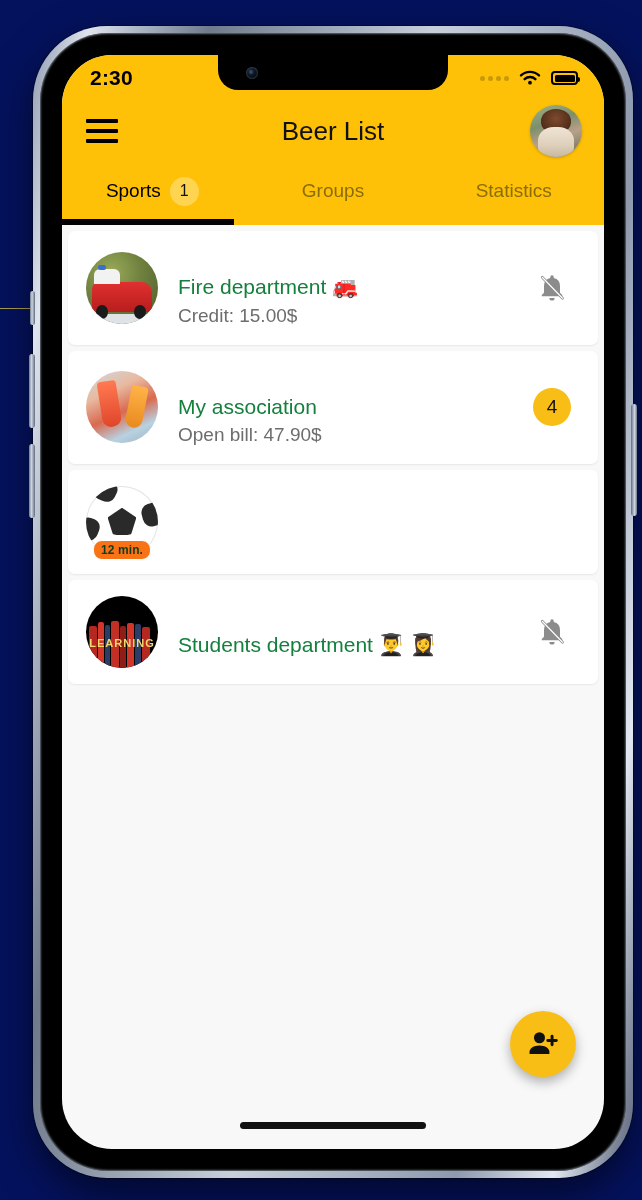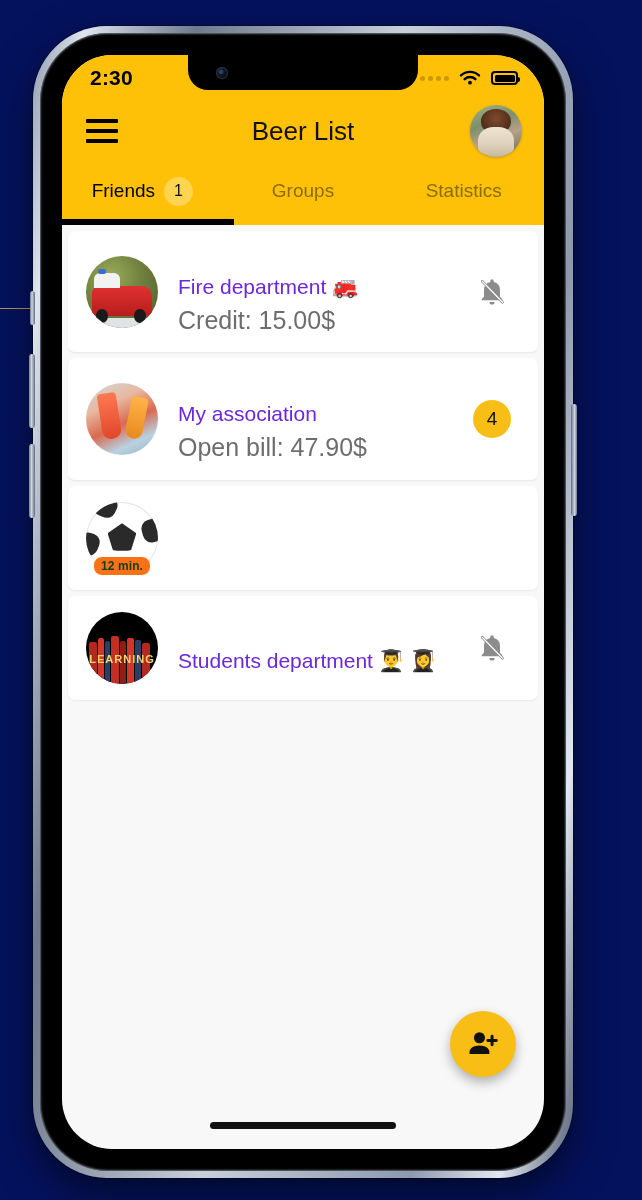--- a/index.html
+++ b/index.html
@@ -13,21 +13,21 @@
   .scene { position:relative; width:642px; height:1200px; background:#04125e; }
 
   
   .guide-left {
     position:absolute; left:0; top:308px; width:58px; height:1px;
     background:#c9b64f; opacity:.85;
   }
 
   
   .phone {
-    position:absolute; left:33px; top:26px; width:540px; height:1152px;
+    position:absolute; left:33px; top:26px; width:600px; height:1152px;
     border-radius:74px;
     background:linear-gradient(100deg,#8e99ae 0%,#dfe5ee 7%,#aeb7c6 13%,#6f7a8c 22%,#c7cfdb 50%,#8e99ae 78%,#e2e8f1 90%,#7d8799 97%,#5d6679 100%);
     box-shadow:0 0 0 1px rgba(0,0,0,.35), 0 16px 40px rgba(0,0,0,.55);
   }
   .phone-inner {
     position:absolute; left:7px; top:7px; right:7px; bottom:7px;
     border-radius:68px; background:#000;
     box-shadow:inset 0 0 2px 1px rgba(190,200,215,.55);
   }
   .screen {
@@ -123,22 +123,22 @@
     background:#fff; margin:0 6px 6px; border-radius:7px;
     display:flex; align-items:center; padding:16px 22px 16px 18px;
     min-height:96px; box-shadow:0 1px 2px rgba(0,0,0,.07);
   }
   .card-avatar {
     width:72px; height:72px; border-radius:50%; position:relative; flex:0 0 72px;
     overflow:visible; margin-right:20px;
   }
   .card-avatar .ring { position:absolute; inset:0; border-radius:50%; overflow:hidden; }
   .card-text { flex:1; min-width:0; }
-  .card-title { font-size:21px; color:#6d28d9; line-height:1.28; white-space:nowrap;margin-top:27px; }
-  .card-sub { font-size:25px; color:#6d6d6d; line-height:1.3; margin-top:3px; }
+  .card-title { font-size:21px; color:#15803d; line-height:1.28; white-space:nowrap;margin-top:27px; }
+  .card-sub { font-size:19px; color:#6d6d6d; line-height:1.3; margin-top:3px; }
   .card-trail { flex:0 0 auto; margin-left:12px; display:flex; align-items:center; justify-content:center; width:48px; }
 
   .count-badge {
     width:38px; height:38px; border-radius:50%; background:#F9BE15;
     display:flex; align-items:center; justify-content:center;
     font-size:19px; color:#111;
   }
   .bell-off { width:30px; height:34px; display:block; }
 
   .time-pill {
@@ -253,21 +253,21 @@
             <span></span>
               <span></span>
               <span></span>
           </div>
           <div class="appbar-title">Beer List</div>
           <div class="avatar-user"></div>
         </div>
 
         <div class="tabs">
           <div class="tab active">
-            <span>Friends</span>
+            <span>Sports</span>
             <span class="tab-badge">1</span>
           </div>
           <div class="tab inactive">
             <span>Groups</span>
           </div>
           <div class="tab inactive">
             <span>Statistics</span>
           </div>
           <div class="tab-indicator"></div>
         </div>

